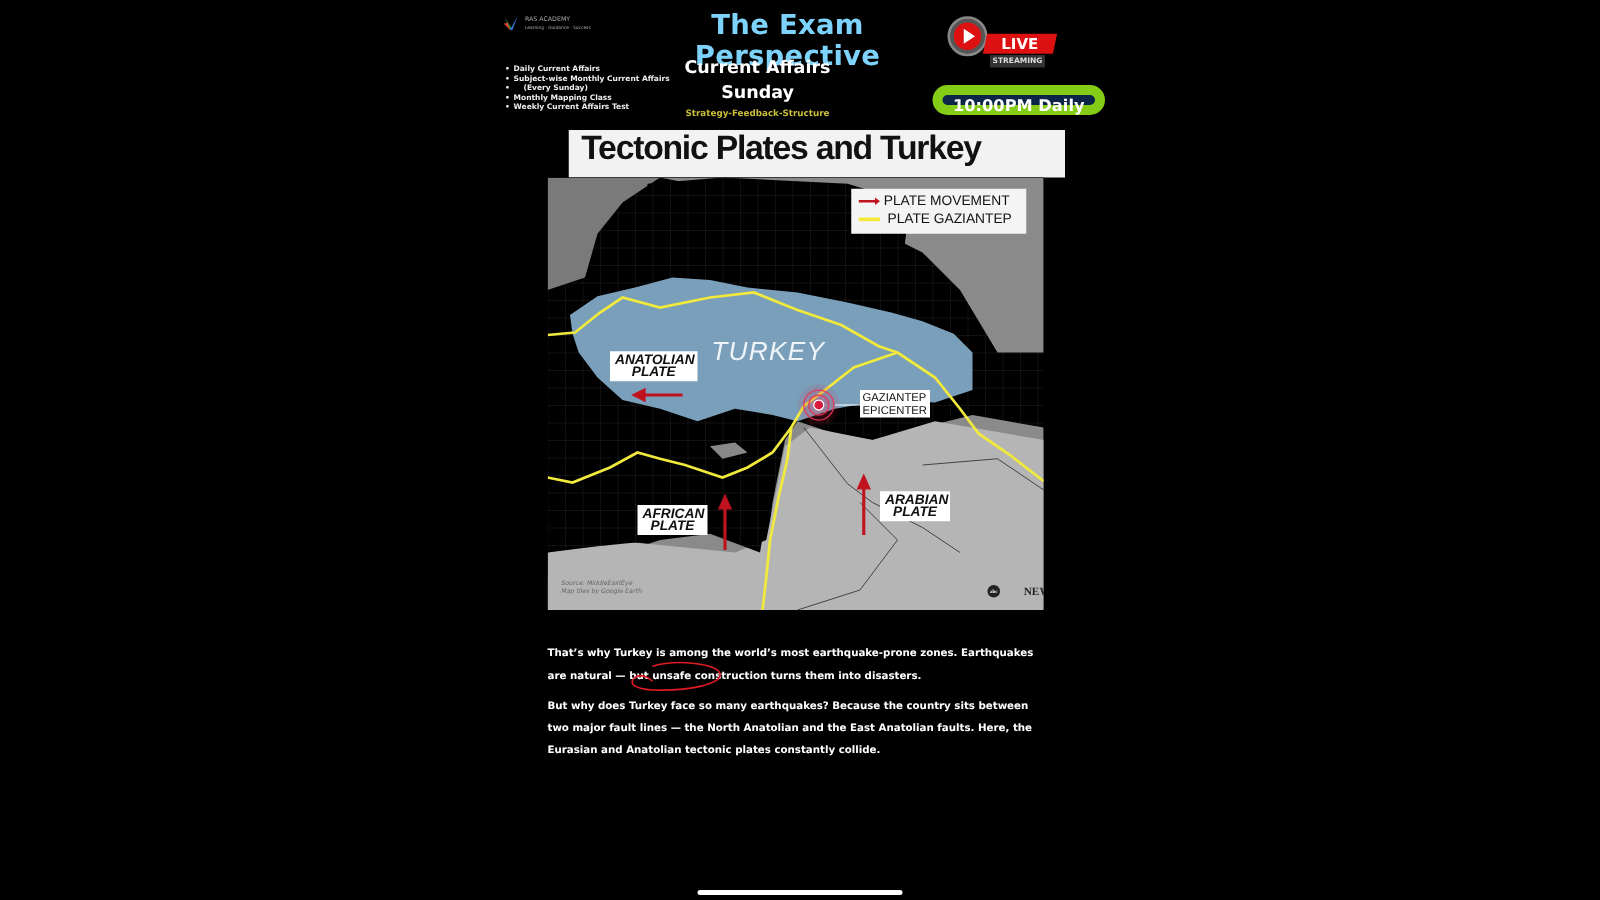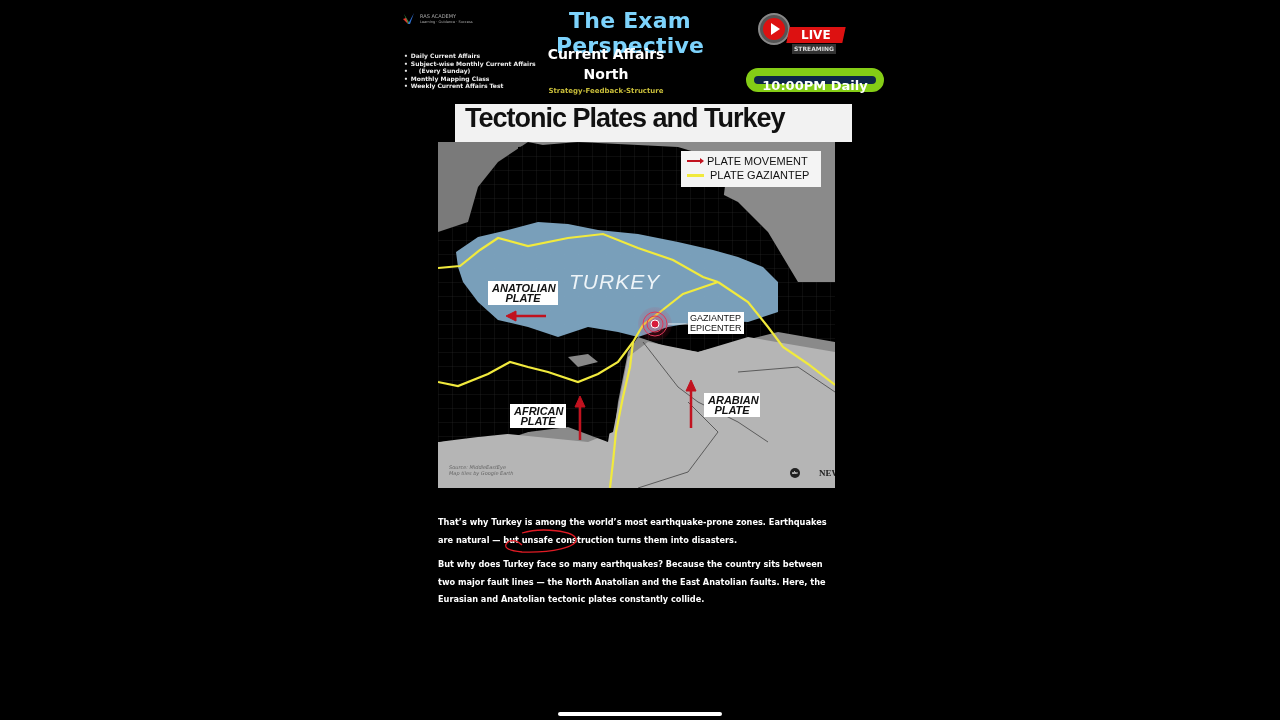--- a/index.html
+++ b/index.html
@@ -70,21 +70,21 @@
     <li>Daily Current Affairs</li>
     <li>Subject-wise Monthly Current Affairs</li>
     <li class="sub" style="list-style:none"><span style="padding-left:8px">(Every Sunday)</span></li>
     <li>Monthly Mapping Class</li>
     <li>Weekly Current Affairs Test</li>
   </ul>
 
   <div class="brand-title">The Exam Perspective</div>
   <div class="series-title">
     <div>Current Affairs</div>
-    <div>North</div>
+    <div>Sunday</div>
   </div>
   <div class="tagline">Strategy-Feedback-Structure</div>
 
   <div class="live">
     <div class="live-circle">
       <div class="live-circle-inner">
           <div class="play"></div>
         </div>
     </div>
     <div class="live-label"><span>LIVE</span></div>

